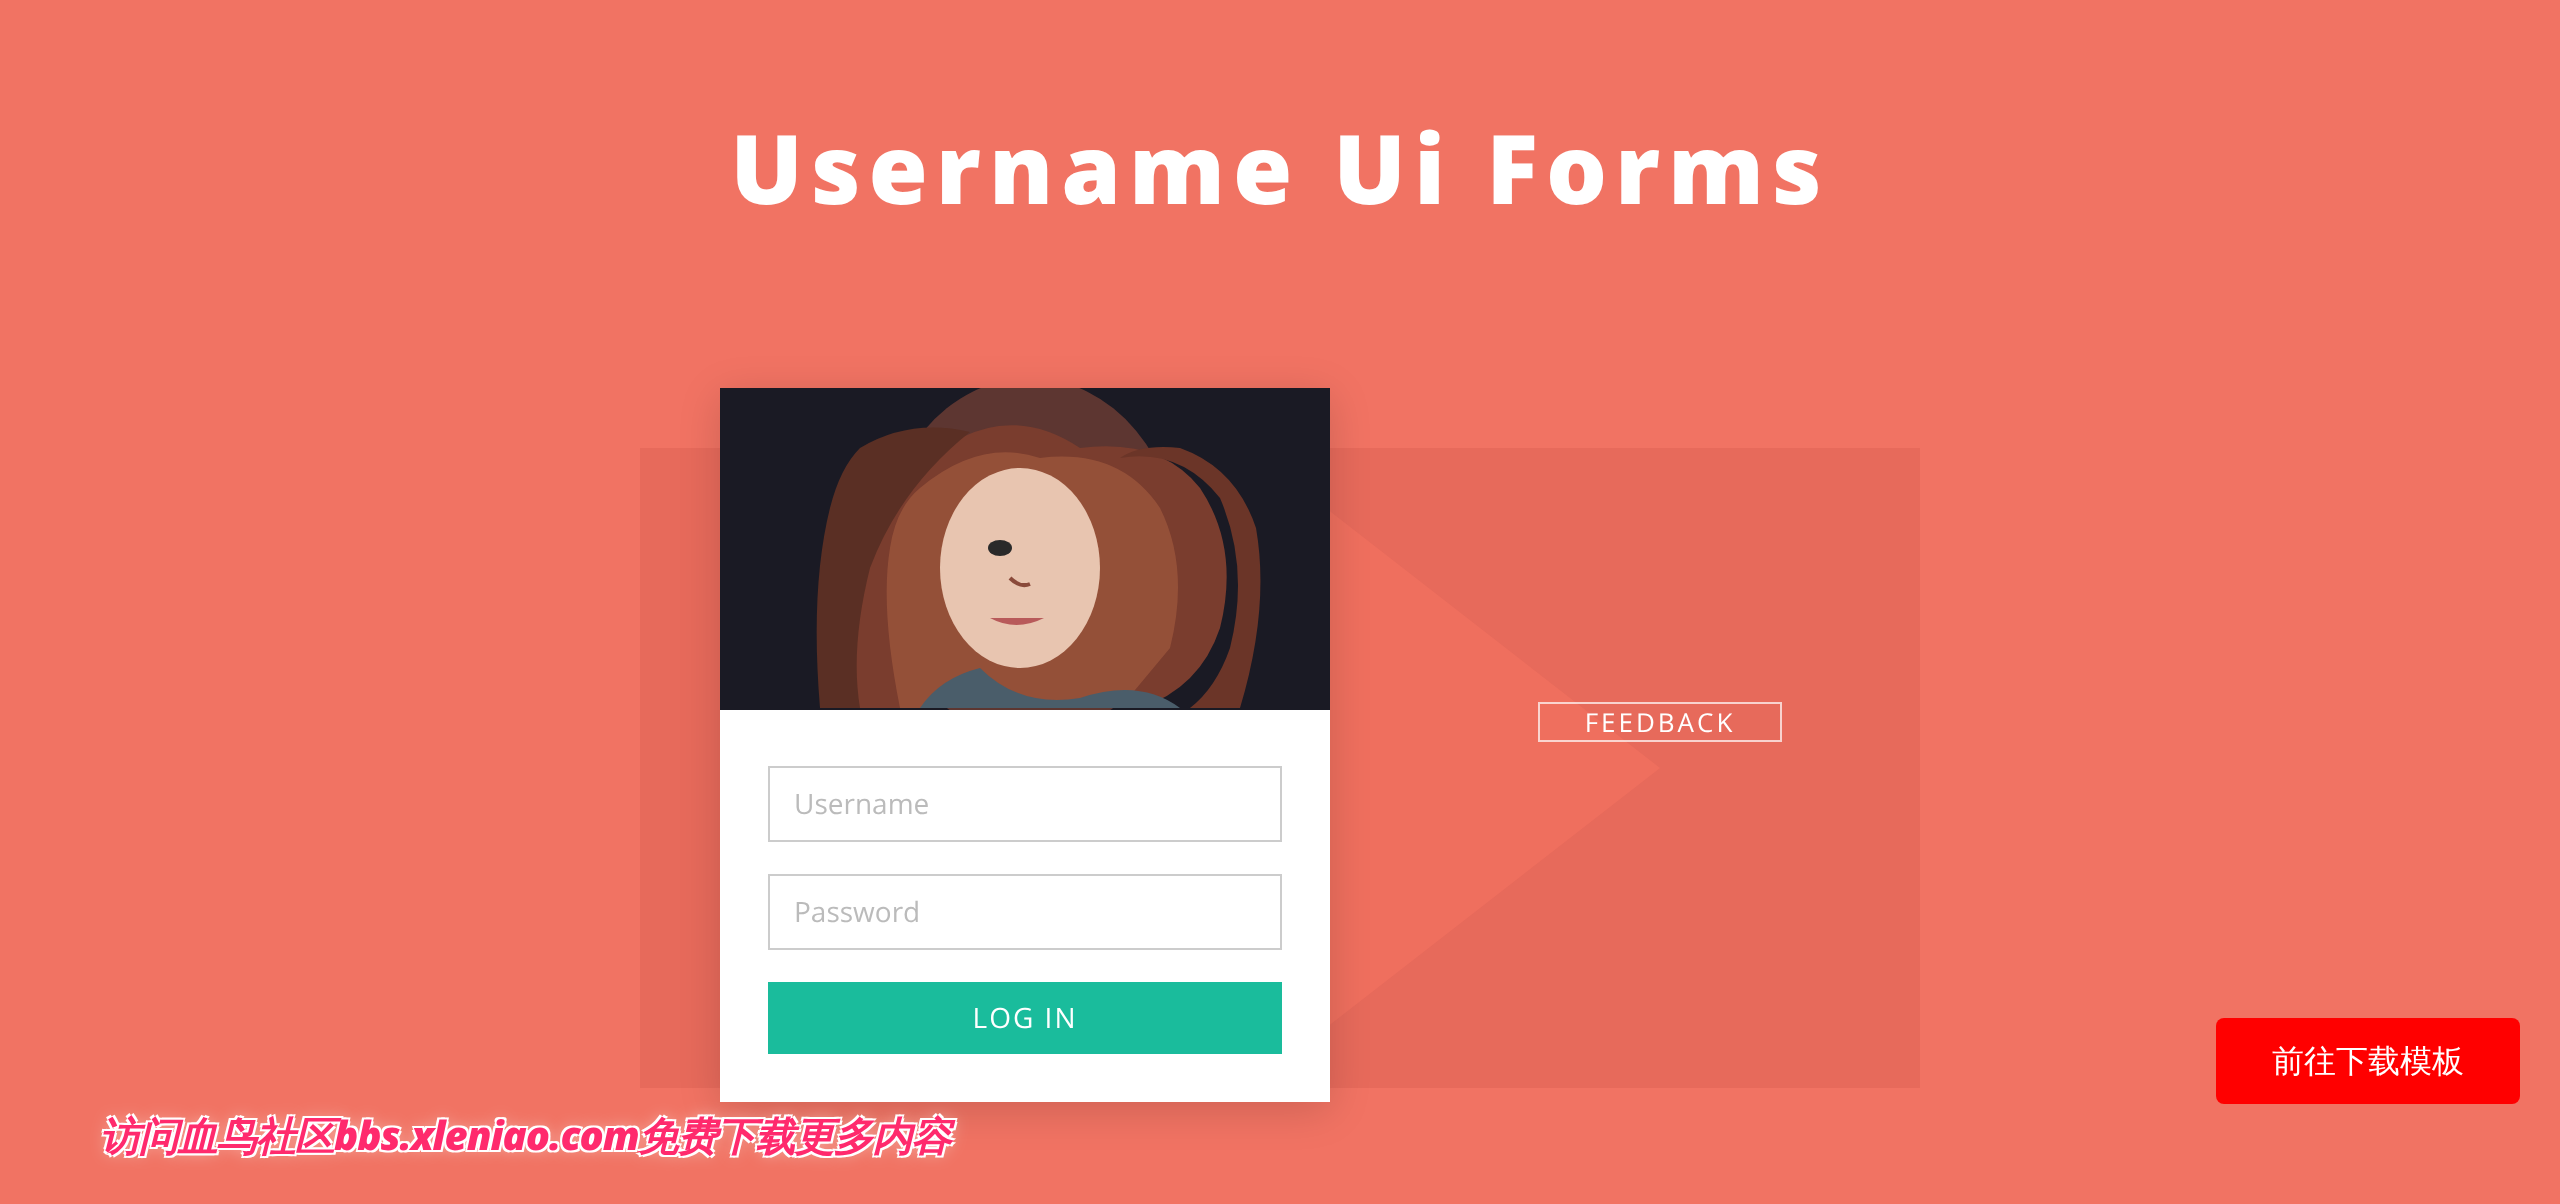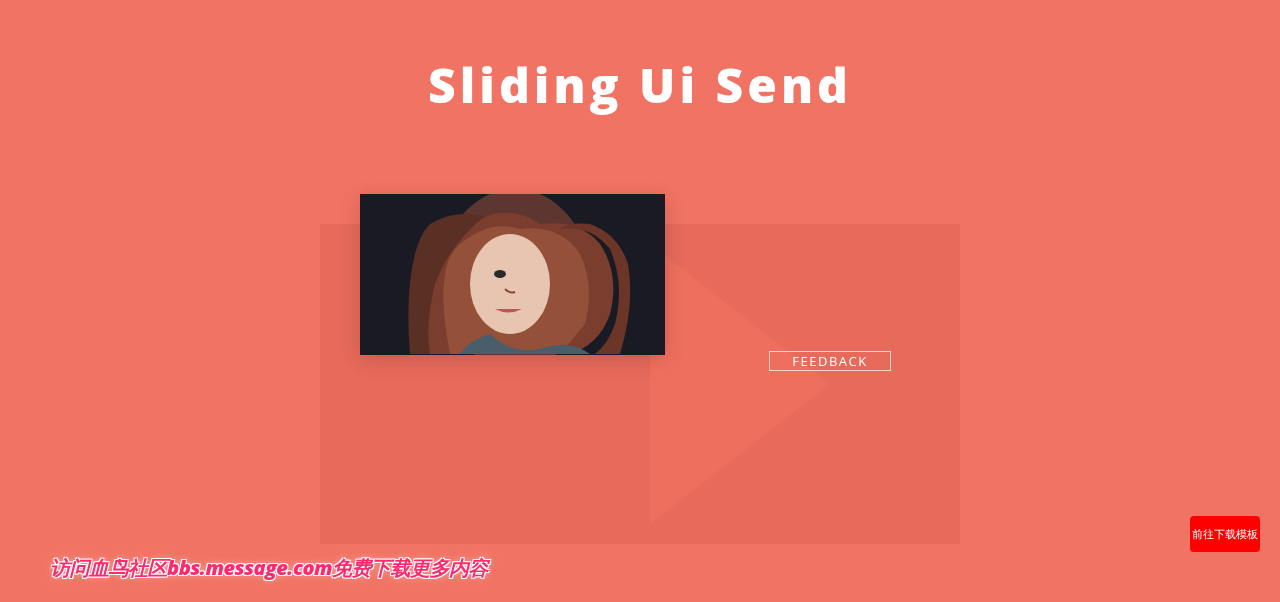--- a/index.html
+++ b/index.html
@@ -113,22 +113,22 @@
       letter-spacing: 1.5px;
       cursor: pointer;
       font-family: inherit;
     }
     .download-button {
       position: absolute;
       right: 20px;
       bottom: 50px;
       background: #ff0000;
       color: #ffffff;
-      padding: 10px 2px;
-      font-size: 11px;
+      padding: 10px 28px;
+      font-size: 16px;
       border: none;
       border-radius: 4px;
       cursor: pointer;
       font-family: inherit;
     }
     .watermark {
       position: absolute;
       left: 50px;
       bottom: 20px;
       font-size: 20px;
@@ -140,43 +140,48 @@
         1px -1px 0 #fff,
         -1px 1px 0 #fff,
         1px 1px 0 #fff,
         0 0 8px rgba(255,255,255,0.5);
       letter-spacing: -0.5px;
     }
   </style>
 </head>
 <body>
 
-<h1 class="page-title">Sliding Ui Send</h1>
+<h1 class="page-title">Username Ui Forms</h1>
 
 <div class="panel-container">
   <div class="play-triangle"></div>
 
   <div class="login-card">
     <div class="card-image">
       <svg viewBox="0 0 305 161" preserveAspectRatio="xMidYMid slice">
         <rect width="305" height="161" fill="#1a1a24"></rect>
         <ellipse cx="155" cy="85" rx="75" ry="90" fill="#8b4a3a" opacity="0.6"></ellipse>
         <path d="M 80 40 Q 90 20 120 25 Q 150 10 180 30 Q 220 25 240 50 Q 260 80 250 120 Q 240 150 210 160 L 60 160 Q 50 100 60 70 Q 65 50 80 40" fill="#7a3d2e"></path>
         <path d="M 100 50 Q 130 25 160 35 Q 200 30 220 60 Q 235 90 225 130 L 200 160 L 90 160 Q 80 110 85 80 Q 88 60 100 50" fill="#a0593d" opacity="0.7"></path>
         <ellipse cx="150" cy="90" rx="40" ry="50" fill="#e8c5b0"></ellipse>
         <ellipse cx="140" cy="80" rx="6" ry="4" fill="#2a2a2a"></ellipse>
         <path d="M 145 95 Q 150 100 155 98" stroke="#8a4a3a" stroke-width="2" fill="none"></path>
         <path d="M 135 115 Q 148 122 162 115" fill="#b85a5a"></path>
         <path d="M 130 140 Q 150 160 180 155 Q 210 145 230 160 L 100 160 Q 110 145 130 140" fill="#4a5d6a"></path>
         <path d="M 70 30 Q 95 15 125 22 Q 90 50 75 90 Q 65 130 70 160 L 50 160 Q 45 100 55 60 Q 60 40 70 30" fill="#5a2f24"></path>
         <path d="M 200 35 Q 230 30 250 55 Q 265 90 255 130 Q 248 150 235 160 L 260 160 Q 275 110 268 70 Q 258 40 230 30 Q 210 28 200 35" fill="#6b3528"></path>
       </svg>
     </div>
+    <div class="form-body">
+      <input type="text" class="text-input" placeholder="Username" style="">
+      <input type="password" class="text-input" placeholder="Password" style="">
+      <button class="login-button">LOG IN</button>
+    </div>
   </div>
 
   <div class="message-section">
     <button class="feedback-button">FEEDBACK</button>
   </div>
 </div>
 
 <button class="download-button">前往下载模板</button>
 
-<div class="watermark">访问血鸟社区bbs.message.com免费下载更多内容</div>
+<div class="watermark">访问血鸟社区bbs.xleniao.com免费下载更多内容</div>
 
 </body></html>

